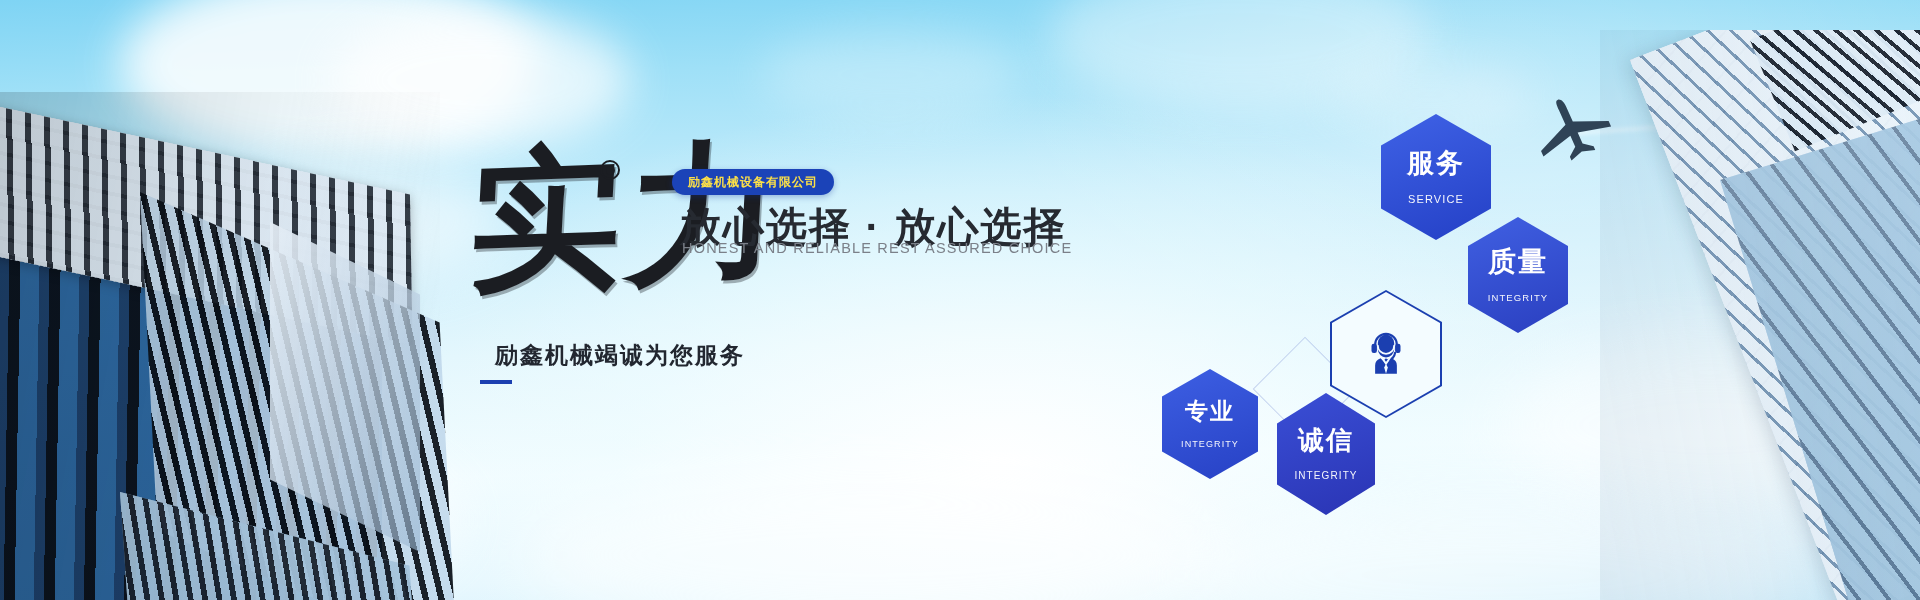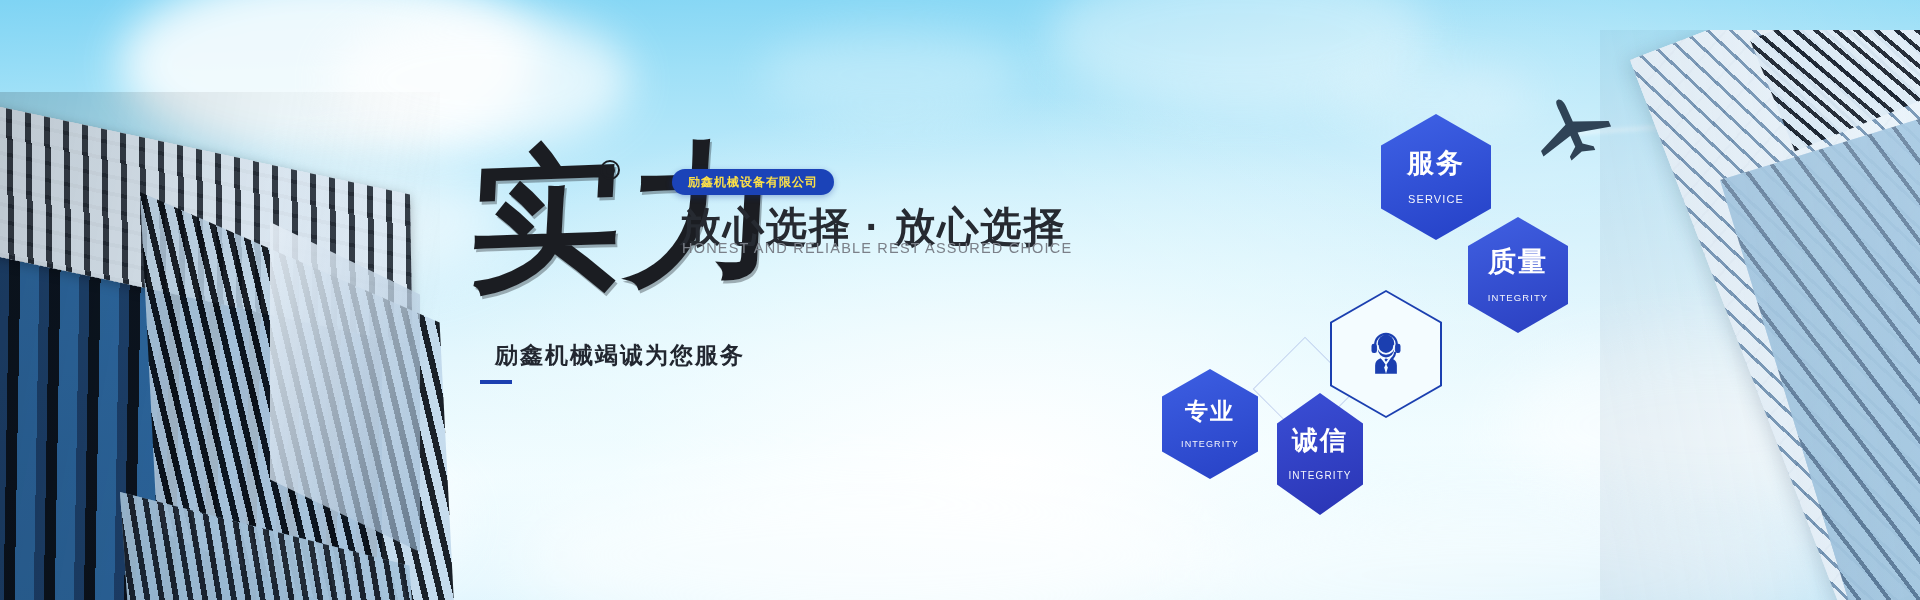--- a/index.html
+++ b/index.html
@@ -212,21 +212,21 @@
   .hex-quality  { left:1468px; top:217px; width:100px; height:116px;
                   background:linear-gradient(160deg,#4060e2,#2a3fc0); }
   .hex-quality .cn { font-size:28px; }
   .hex-quality .en { font-size:9.5px; }
 
   .hex-pro      { left:1162px; top:369px; width:96px; height:110px;
                   background:linear-gradient(160deg,#3d5fe3,#2741c5); }
   .hex-pro .cn { font-size:23px; }
   .hex-pro .en { font-size:9px; }
 
-  .hex-integ    { left:1277px; top:393px; width:86px; height:122px;
+  .hex-integ    { left:1277px; top:393px; width:98px; height:122px;
                   background:linear-gradient(160deg,#3a4fd6,#2a34b4);justify-content:center; }
   .hex-integ .cn { font-size:26px; }
   .hex-integ .en { font-size:10px; }
 
   .hex-outline {
     position:absolute; left:1330px; top:290px; width:112px; height:128px;
     display:flex; align-items:center; justify-content:center;
   }
   .hex-outline .hexborder {
     position:absolute; inset:0;

